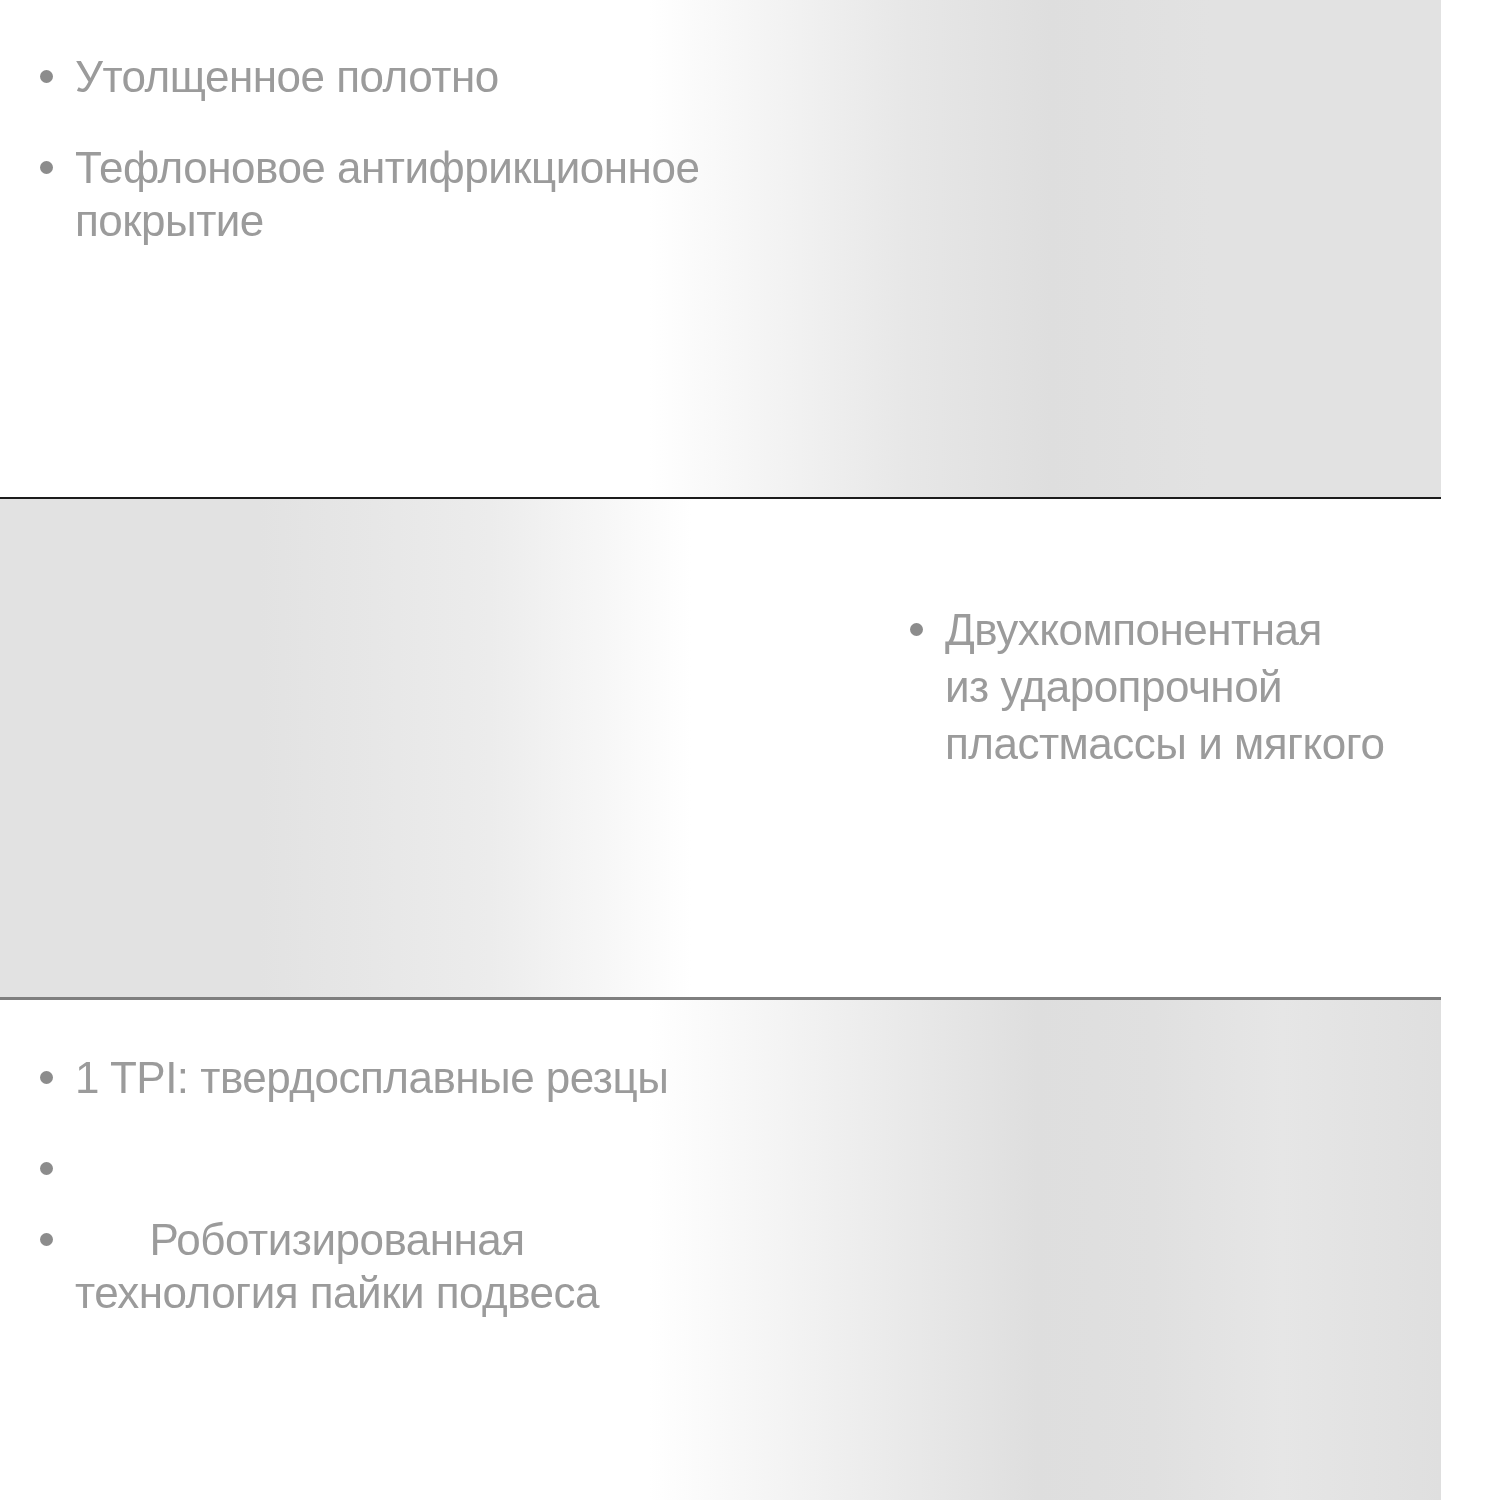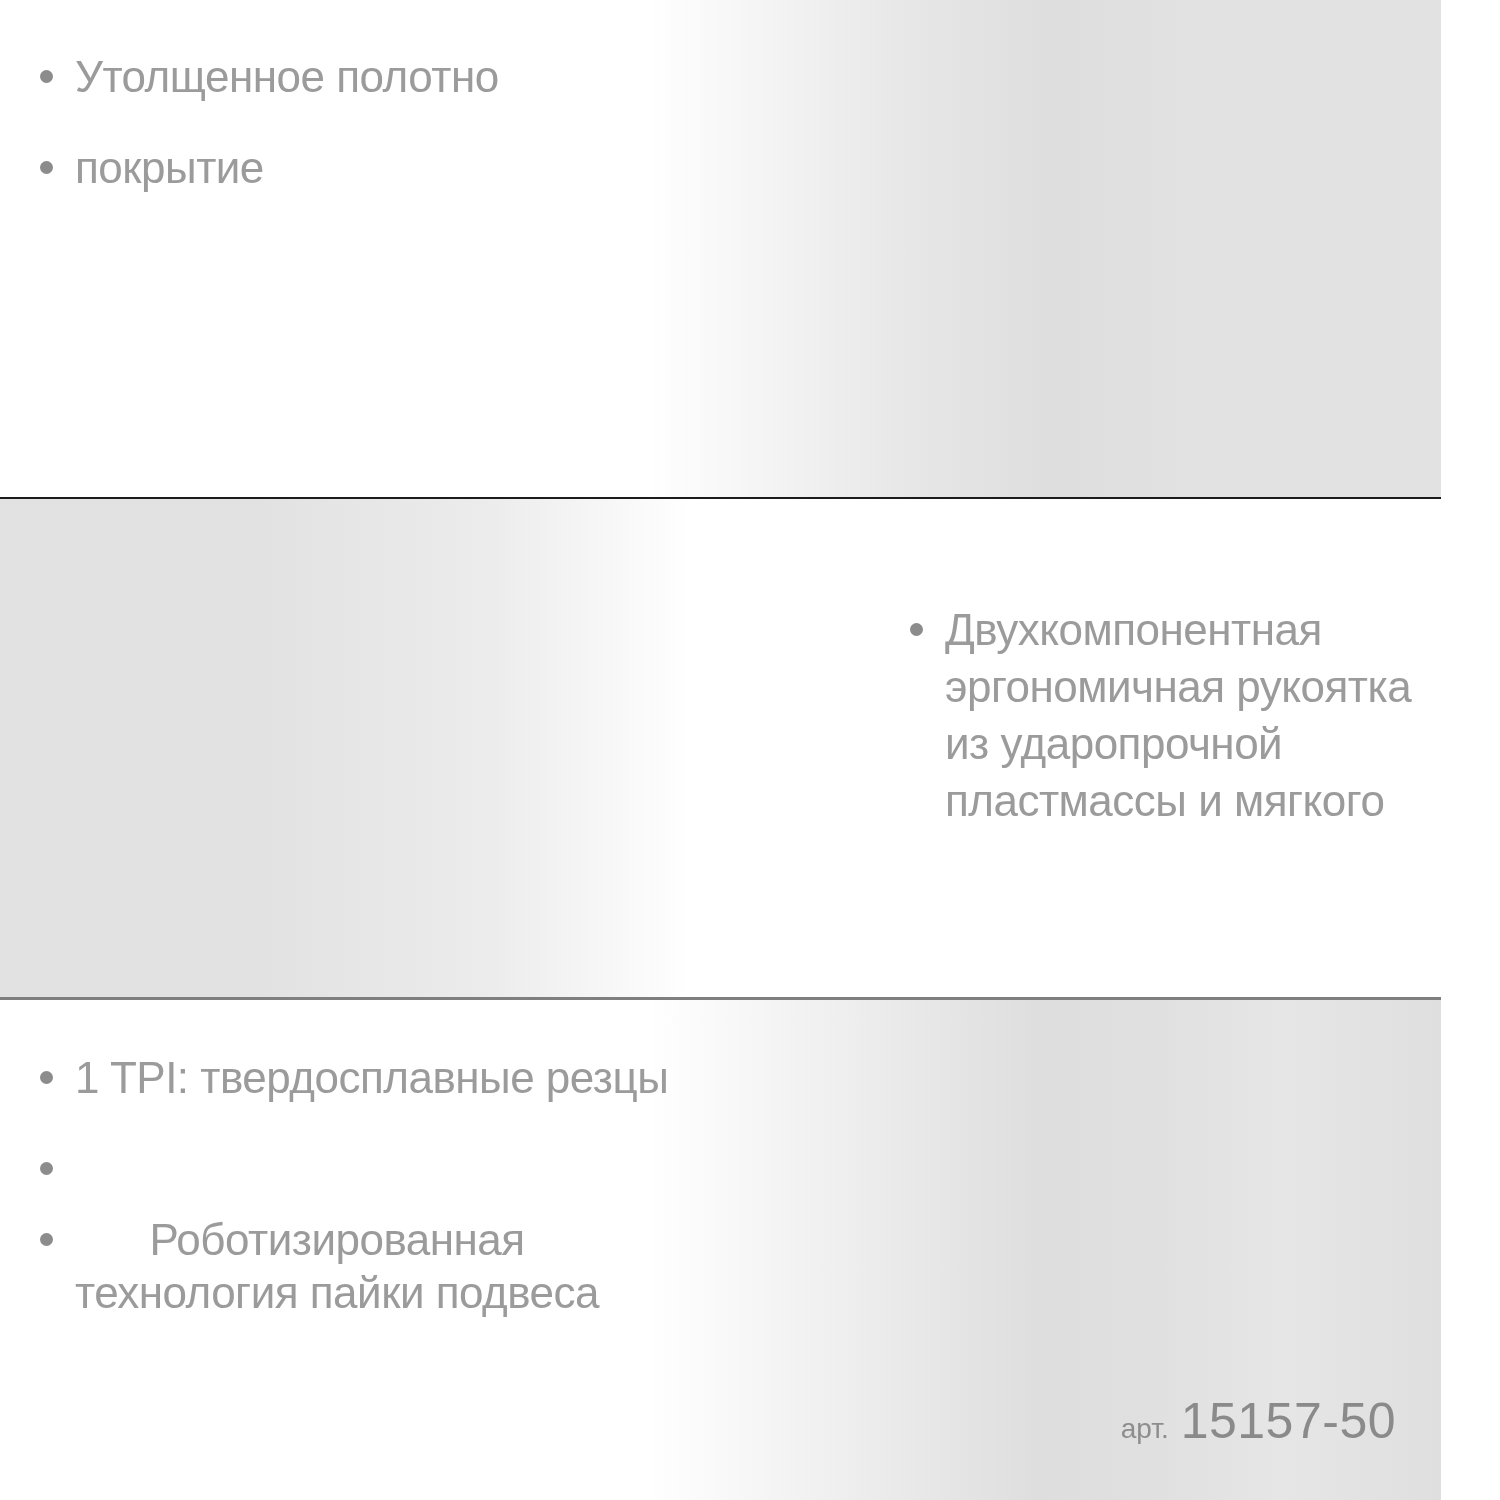--- a/index.html
+++ b/index.html
@@ -79,35 +79,35 @@
     <ul class="feature-list list-top">
       <li class="feature">
         <span class="dot"></span>
         <span class="feature-lines">
           <div>Утолщенное полотно</div>
         </span>
       </li>
       <li class="feature">
         <span class="dot"></span>
         <span class="feature-lines">
+          <div>Тефлоновое антифрикционное</div>
           <div>покрытие</div>
         </span>
       </li>
     </ul>
   </section>
 
   <div class="divider divider-1"></div>
 
   <section class="band band-middle">
     <ul class="feature-list list-middle">
       <li class="feature">
         <span class="dot"></span>
         <span class="feature-lines">
           <div>Двухкомпонентная</div>
-          <div>эргономичная рукоятка</div>
           <div>из ударопрочной</div>
           <div>пластмассы и мягкого</div>
         </span>
       </li>
     </ul>
   </section>
 
   <div class="divider divider-2"></div>
 
   <section class="band band-bottom">
@@ -123,19 +123,15 @@
       </li>
       <li class="feature">
         <span class="dot"></span>
         <span class="feature-lines">
           <div>Роботизированная</div>
           <div>технология пайки подвеса</div>
         </span>
       </li>
     </ul>
 
-    <div class="sku">
-      <span class="sku-label">арт.</span>
-      <span class="sku-number">15157-50</span>
-    </div>
   </section>
 
 </div>
 
 </body></html>

